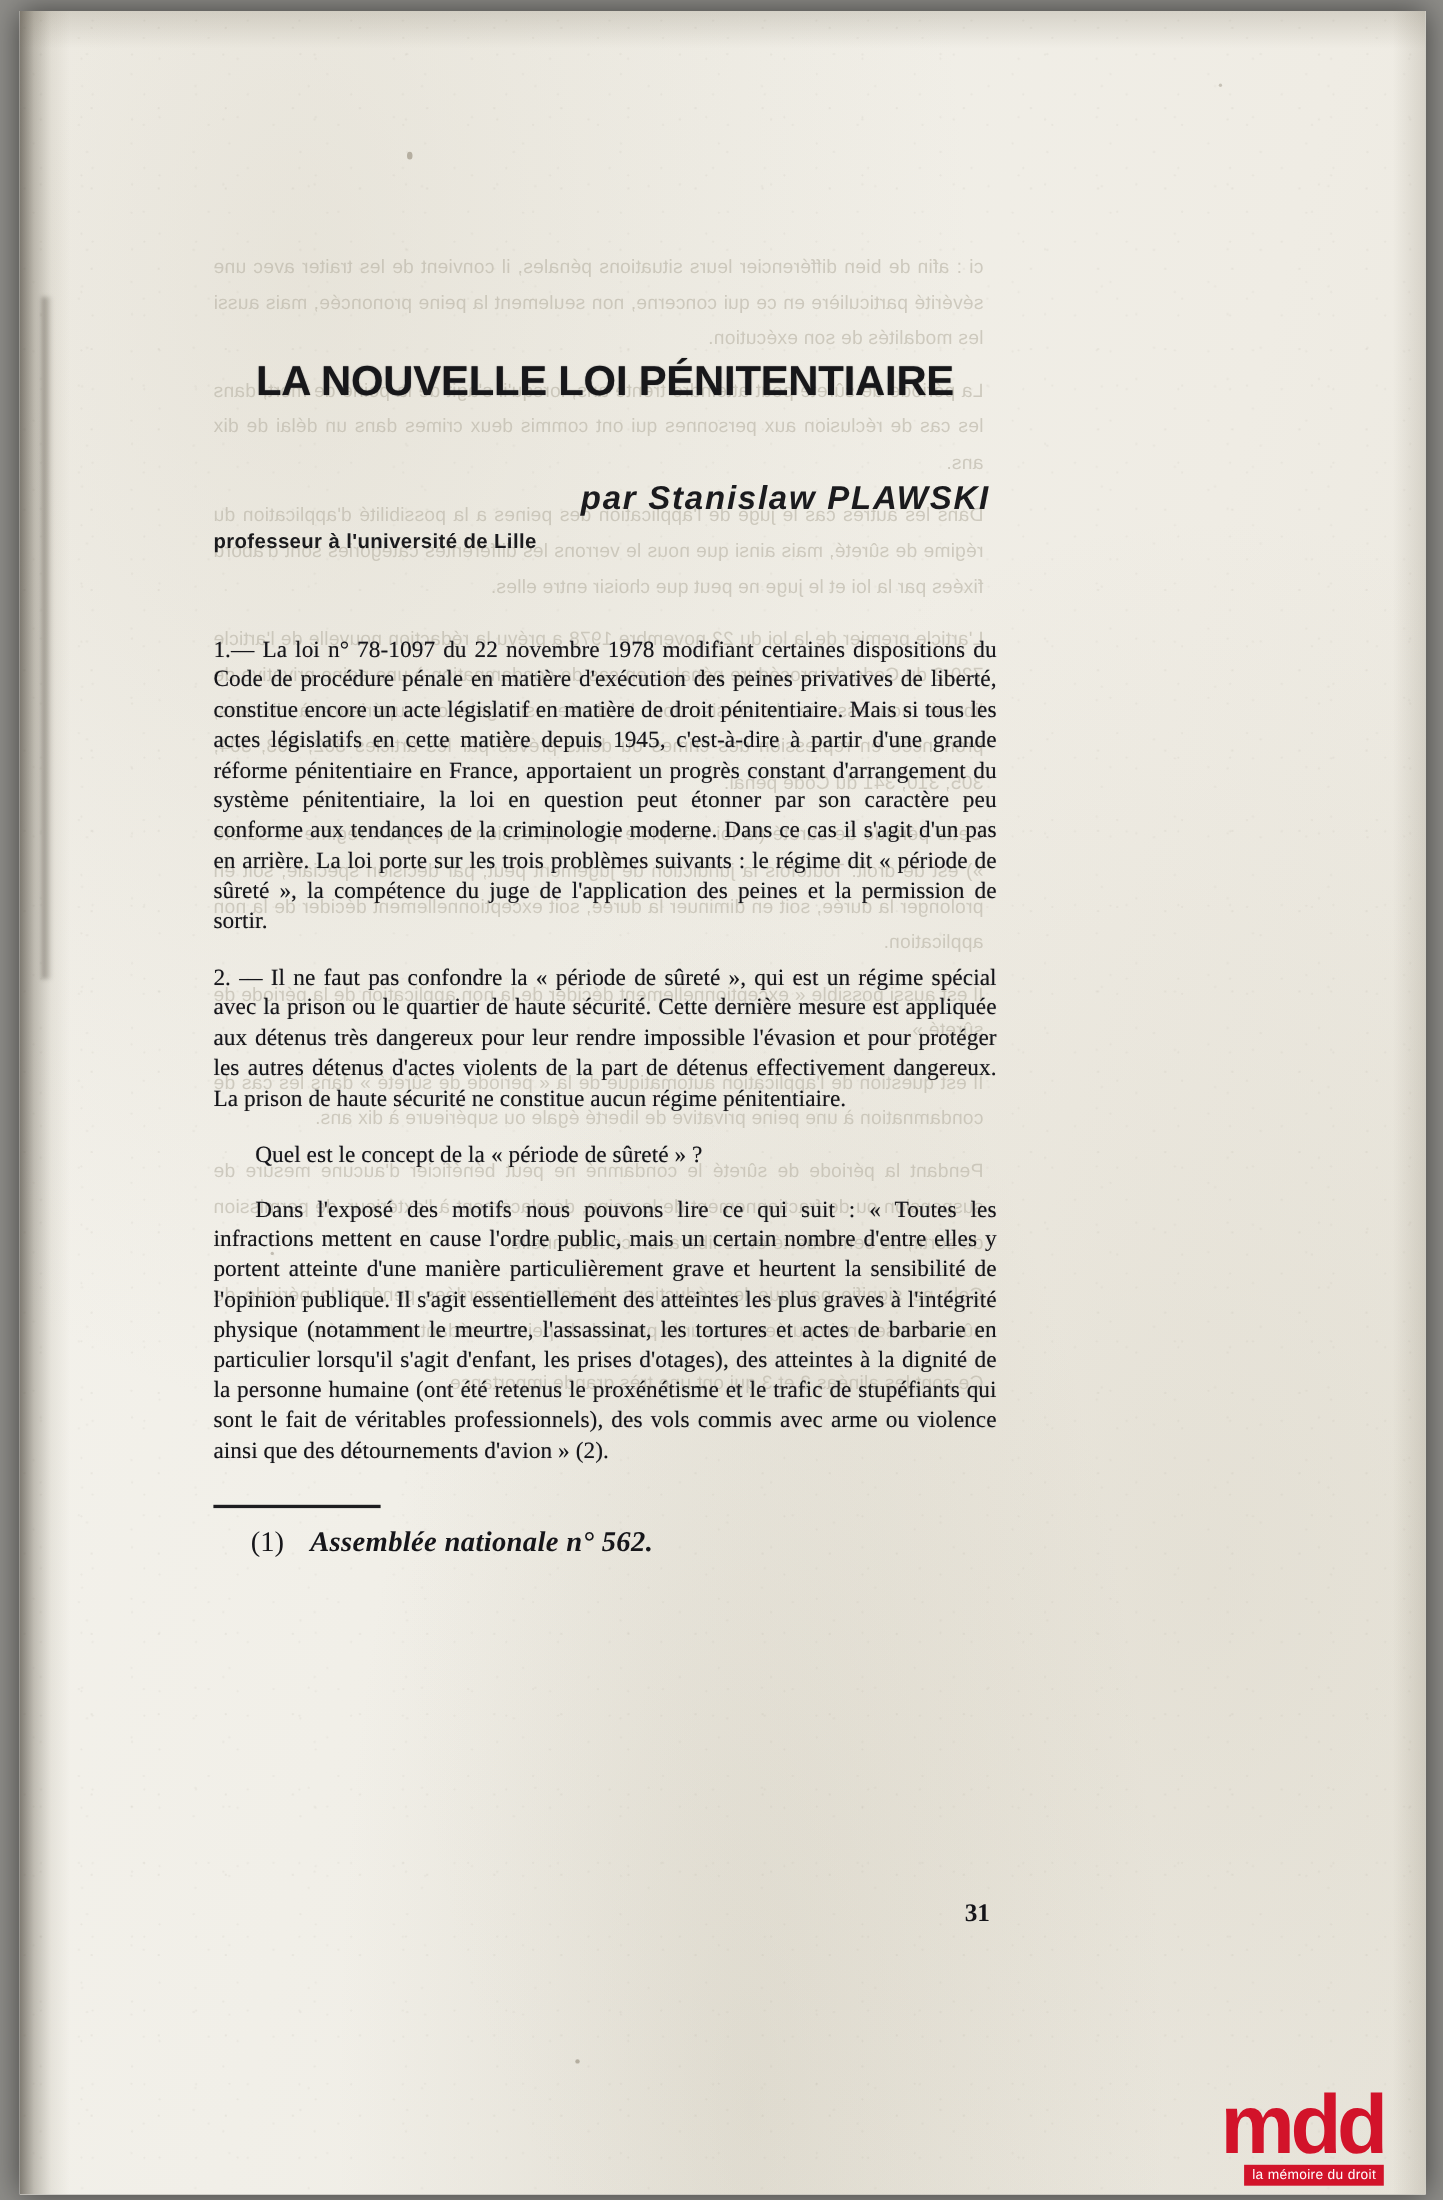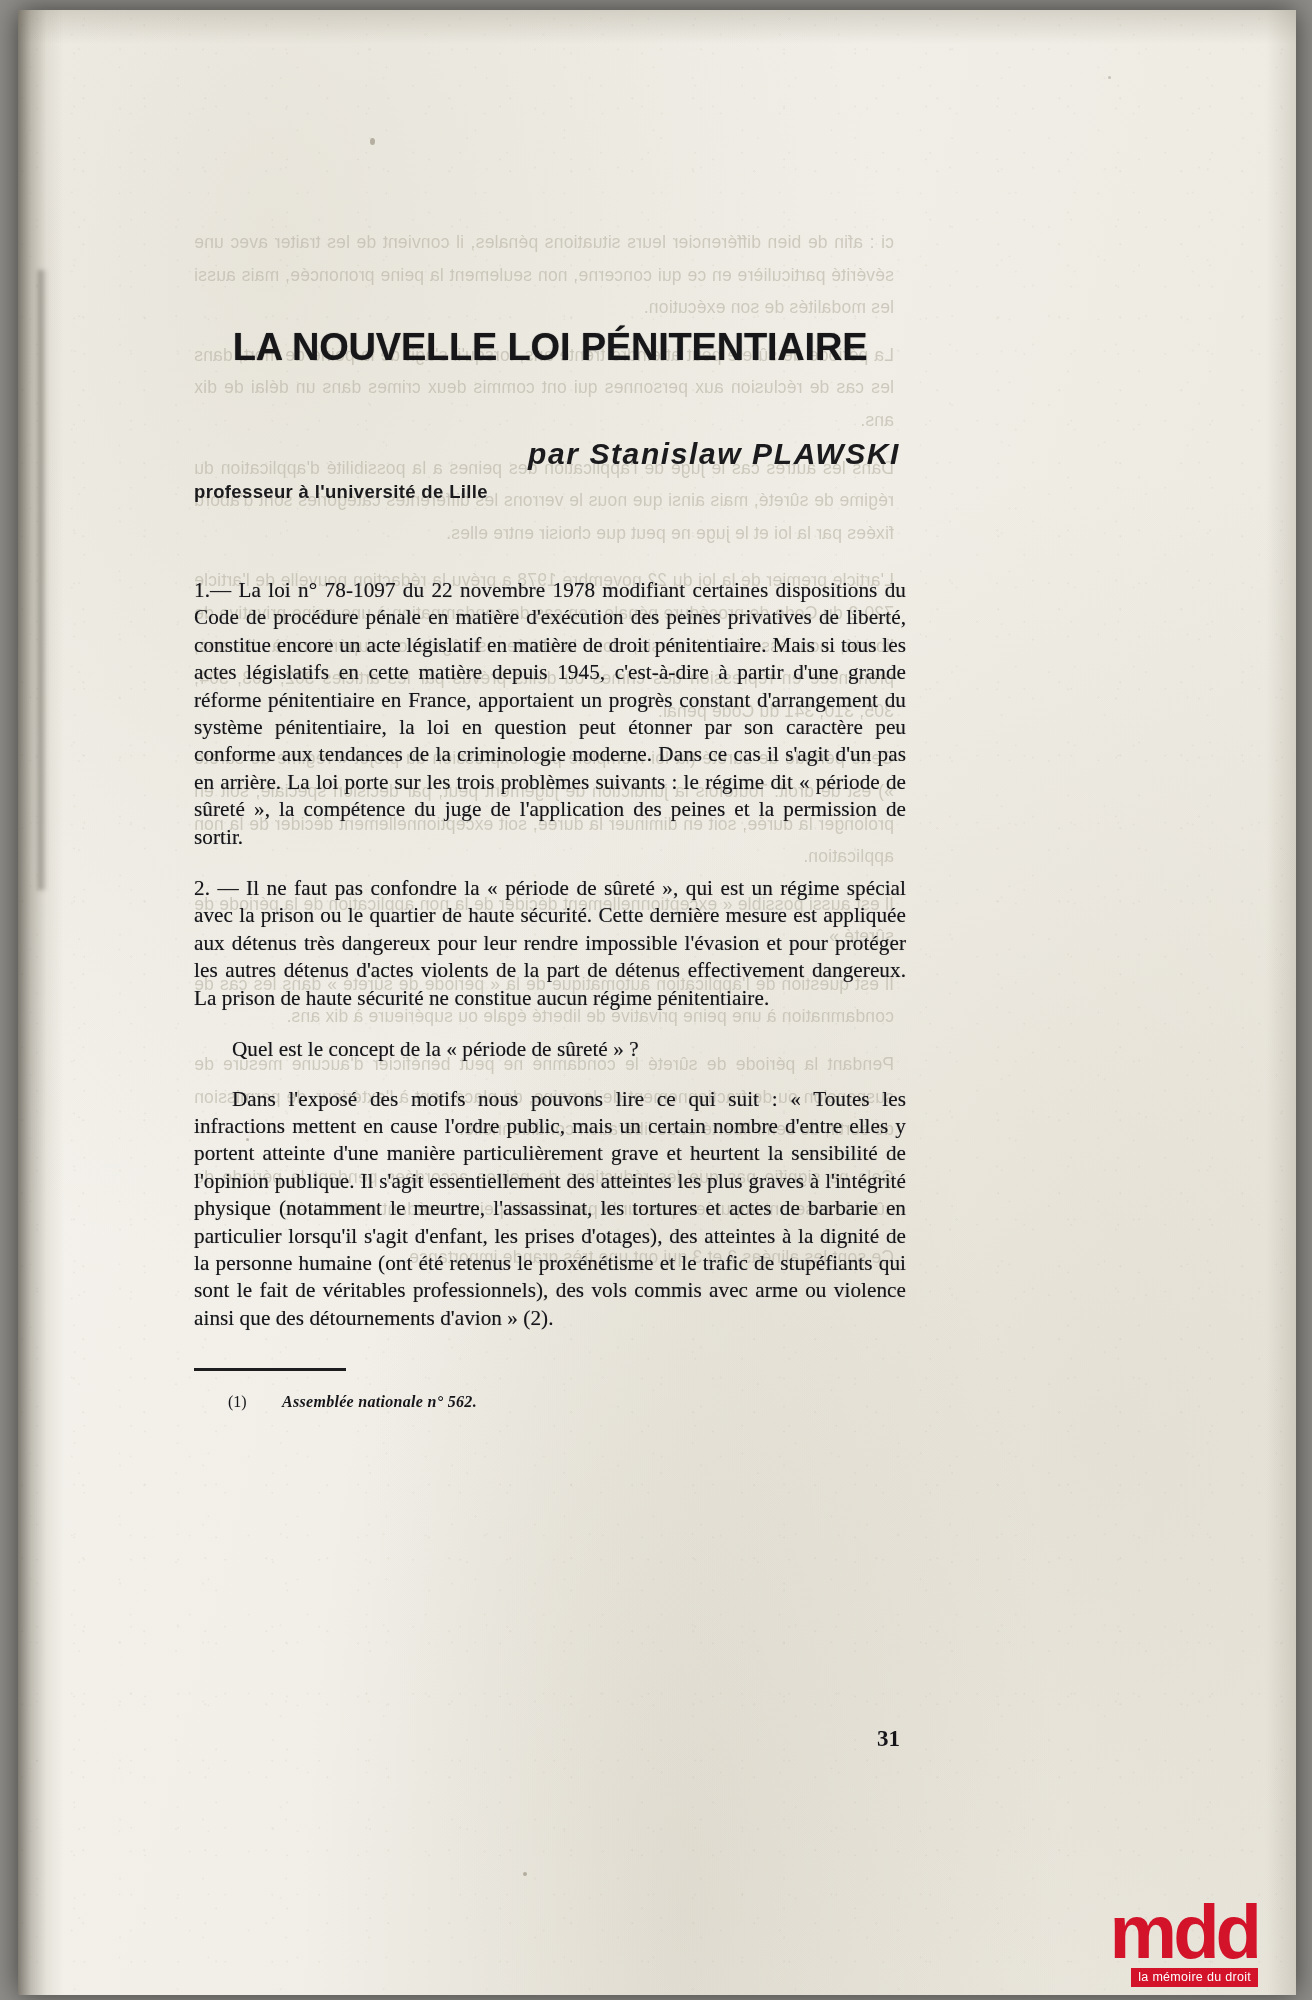--- a/index.html
+++ b/index.html
@@ -152,21 +152,21 @@
   
   #footnotes { margin-top: 36px; }
   .fn-rule {
     width: 152px; height: 0;
     border-top: 3px solid #1d1d20;
     margin: 0 0 16px 0;
   }
   .fn-list { list-style: none; padding-left: 34px; }
   .fn-item {
     font-family: "Liberation Serif", serif;
-    font-size: 16px;
+    font-size: 26px;
     line-height: 29px;
     color: #16161a;
     white-space: nowrap;
   }
   .fn-num { display: inline-block; width: 54px; font-style: normal; }
   .fn-text { font-style: italic; font-weight: bold; letter-spacing: .3px; }
 
   #pagenum {
     position: absolute;
     right: 6px;

